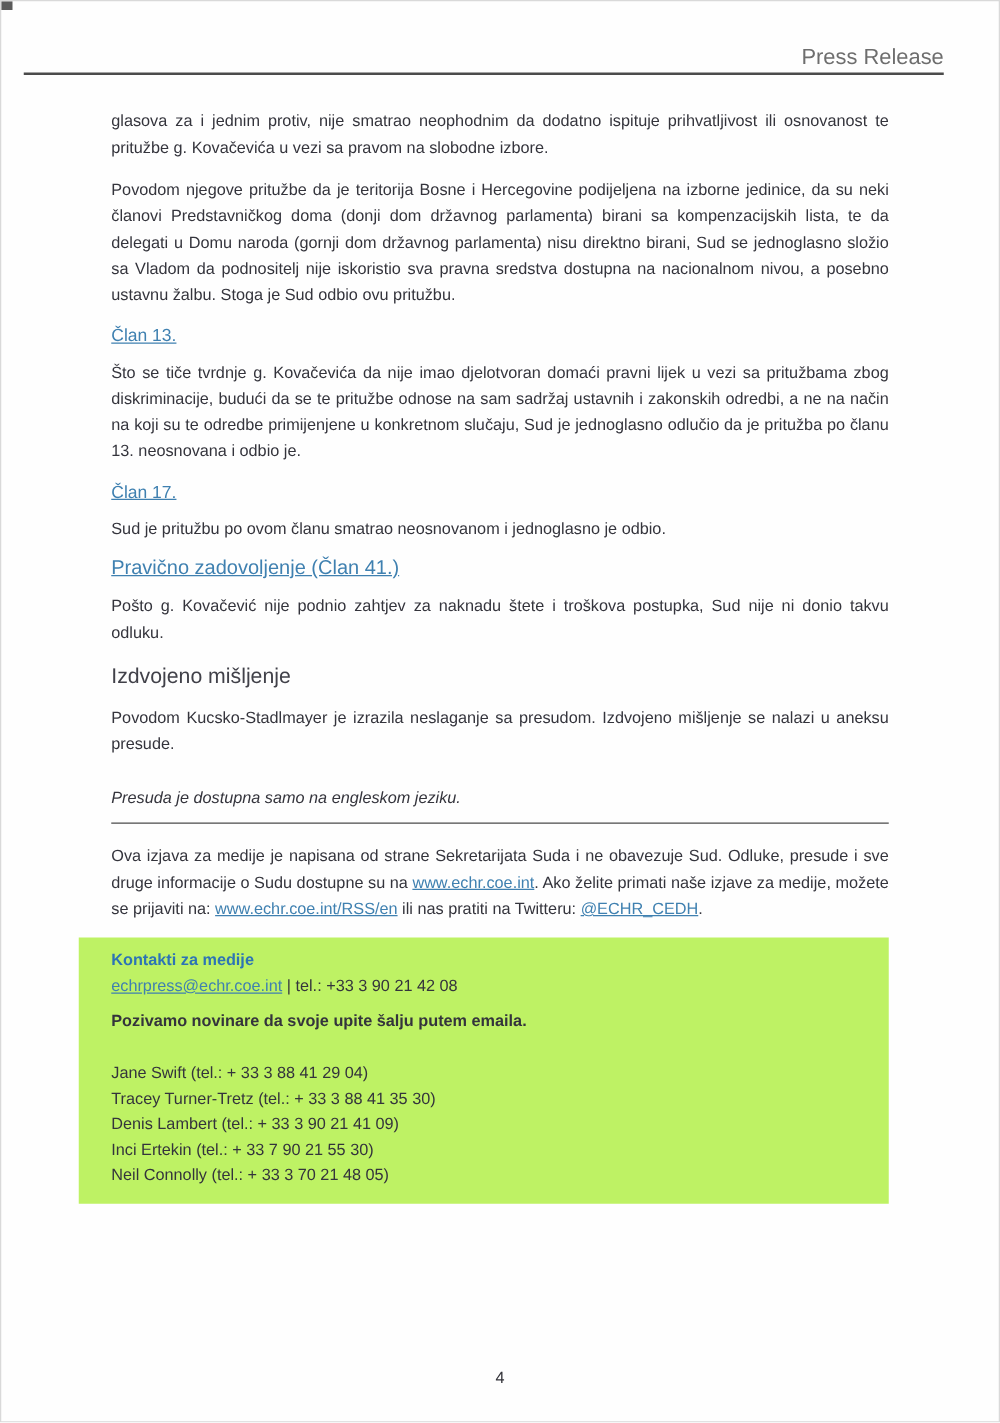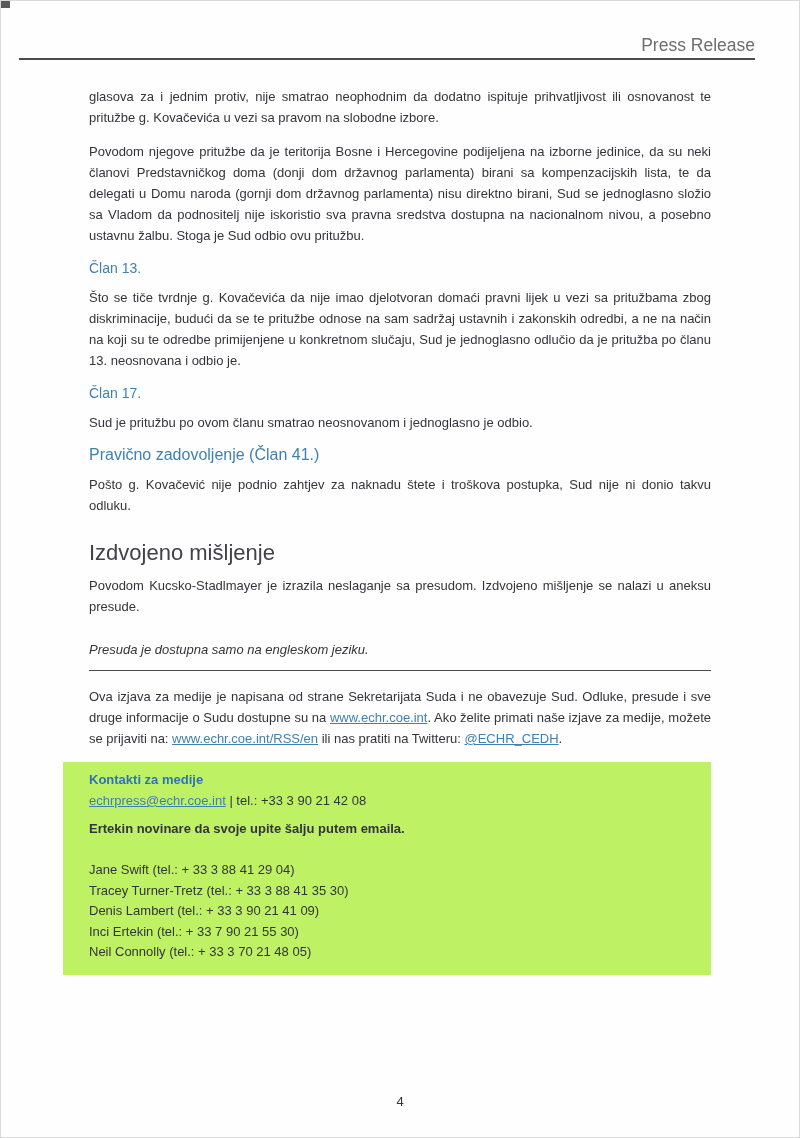--- a/index.html
+++ b/index.html
@@ -32,27 +32,28 @@
 
   p.body { margin: 0 0 13px 0; text-align: justify; }
   p.body-left { margin: 0 0 13px 0; }
 
   h3.clan {
     color: #3f80b0;
     font-size: 14px;
     font-weight: 400;
     margin: 7px 0 10px 0;
     line-height: 18px;
+    text-decoration: underline;
   }
   h3.clan41 { font-size: 16px; margin-top: 12px; }
   h2.separate {
     color: #414149;
-    font-size: 22px;
+    font-size: 17px;
     font-weight: 400;
-    margin: 26px 0 12px 0;
+    margin: 14px 0 12px 0;
     line-height: 21px;
   }
   p.note-italic { font-style: italic; margin: 22px 0 10px 0; }
   .separator-line { height: 0; border-bottom: 1px solid #4b4b4b; margin: 0 0 15px 0; }
 
   a.doclink, span.doclink {
     color: #3f80b0;
     text-decoration: underline;
     cursor: pointer;
   }
@@ -115,21 +116,21 @@
 
     <p class="note-italic">Presuda je dostupna samo na engleskom jeziku.</p>
 
     <div class="separator-line"></div>
 
     <p class="body"><span>Ova izjava za medije je napisana od strane Sekretarijata Suda i ne obavezuje Sud. Odluke, presude i sve druge informacije o Sudu dostupne su na </span><a class="doclink">www.echr.coe.int</a><span>. Ako želite primati naše izjave za medije, možete se prijaviti na: </span><a class="doclink">www.echr.coe.int/RSS/en</a><span> ili nas pratiti na Twitteru: </span><a class="doclink">@ECHR_CEDH</a><span>.</span></p>
 
     <div class="contacts-box">
       <div class="box-title">Kontakti za medije</div>
       <div class="box-line"><a class="doclink">echrpress@echr.coe.int</a><span> | tel.: +33 3 90 21 42 08</span></div>
-      <div class="invite">Ertekin novinare da svoje upite šalju putem emaila.</div>
+      <div class="invite">Pozivamo novinare da svoje upite šalju putem emaila.</div>
       <div class="people">
         <div>Jane Swift (tel.: + 33 3 88 41 29 04)</div>
         <div>Tracey Turner-Tretz (tel.: + 33 3 88 41 35 30)</div>
         <div>Denis Lambert (tel.: + 33 3 90 21 41 09)</div>
         <div>Inci Ertekin (tel.: + 33 7 90 21 55 30)</div>
         <div>Neil Connolly (tel.: + 33 3 70 21 48 05)</div>
       </div>
     </div>
 
 

